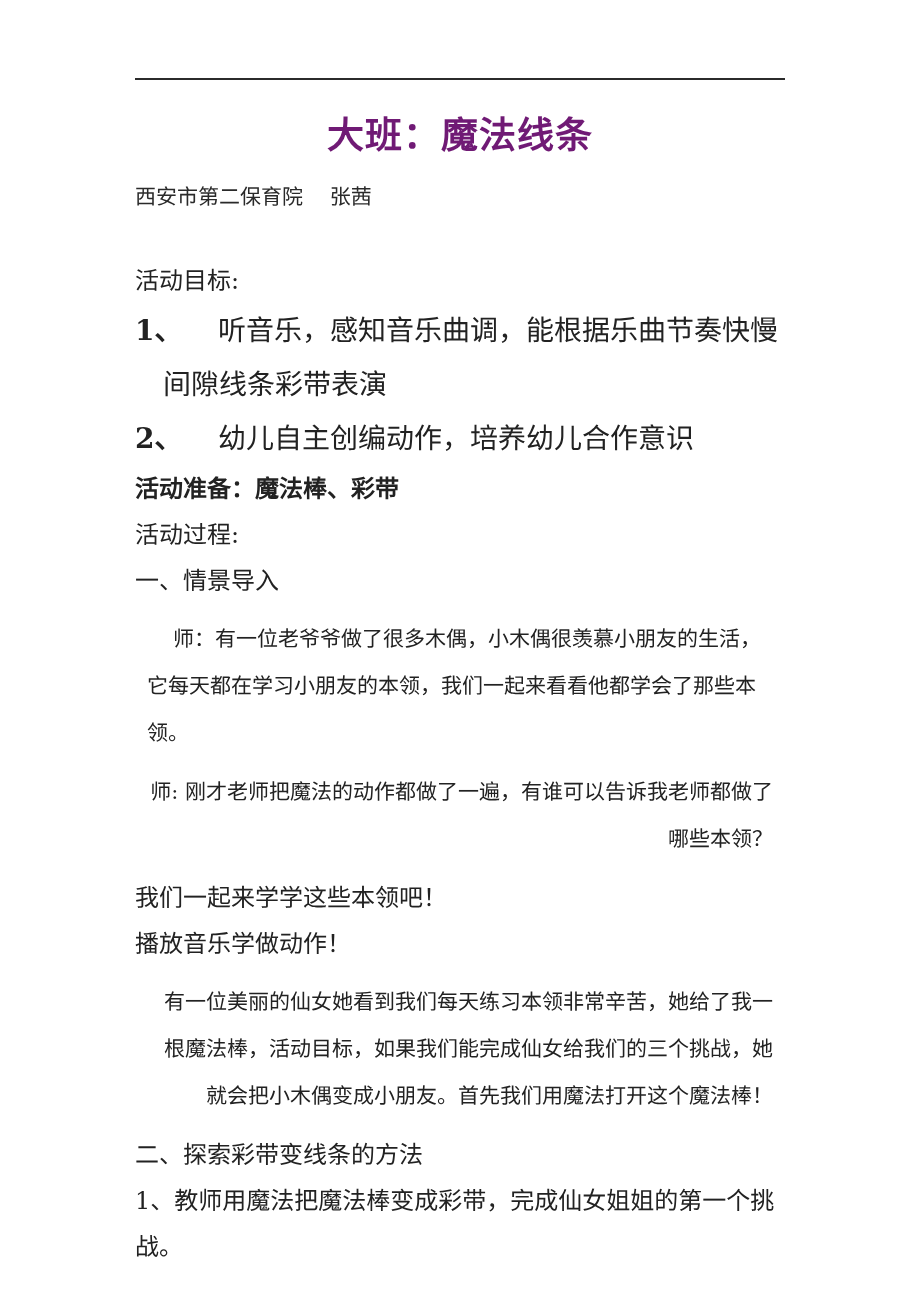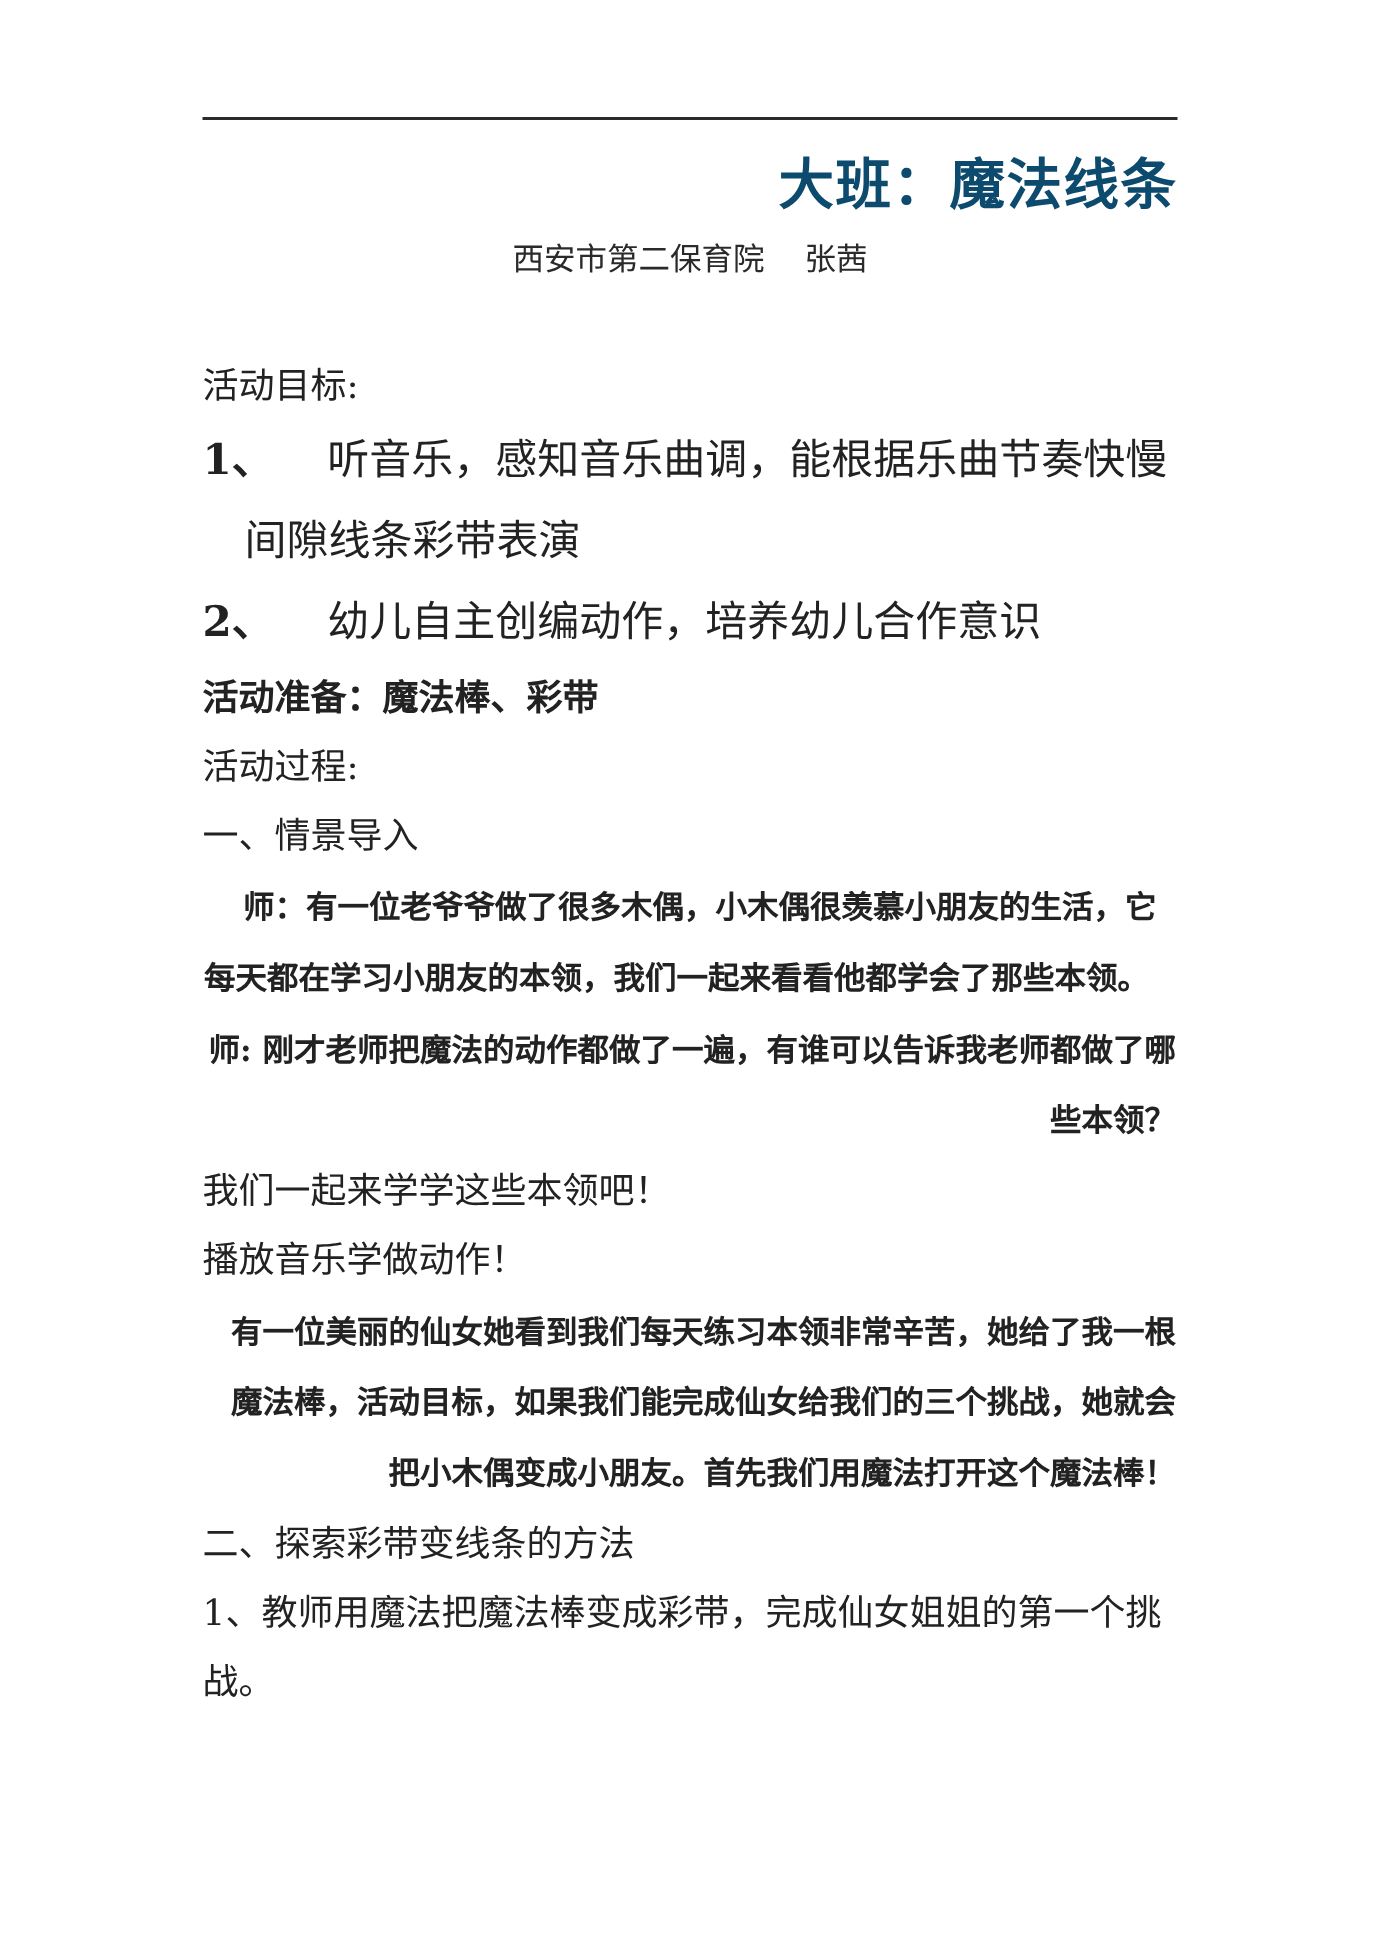--- a/index.html
+++ b/index.html
@@ -30,34 +30,33 @@
   
   .header-rule {
     margin-top: 78px;
     height: 0;
     border-top: 2px solid #2b2b2b;
     width: 650px;
   }
 
   
   .doc-title {
-    margin: 0;
+    margin: 12px;
     padding-top: 22px;
-    text-align: right;
+    text-align: center;
     font-size: 37px;
     font-weight: bold;
     line-height: 1.18;
     letter-spacing: 1px;
-    color: #0c4a6e;
+    color: #701a75;
   }
 
   .doc-subtitle {
     margin: 0;
     padding-top: 15px;
-    text-align: center;
     font-size: 21px;
     font-weight: normal;
     line-height: 1.2;
     color: #2a2a2a;
     white-space: pre;
   }
 
   
   .body-block {
     padding-top: 48px;
@@ -91,22 +90,21 @@
   }
 
   
   .para {
     font-size: 21px;
     line-height: 47px;
     color: #222222;
     text-indent: 26px;
     white-space: pre-wrap;
     word-break: break-all;
-    margin: 1px;
-    font-weight: bold;
+    margin: 12px;
   }
 
   .para.no-indent {
     text-indent: 0;
     text-align: right;
   }
 </style>
 </head>
 <body>
 

